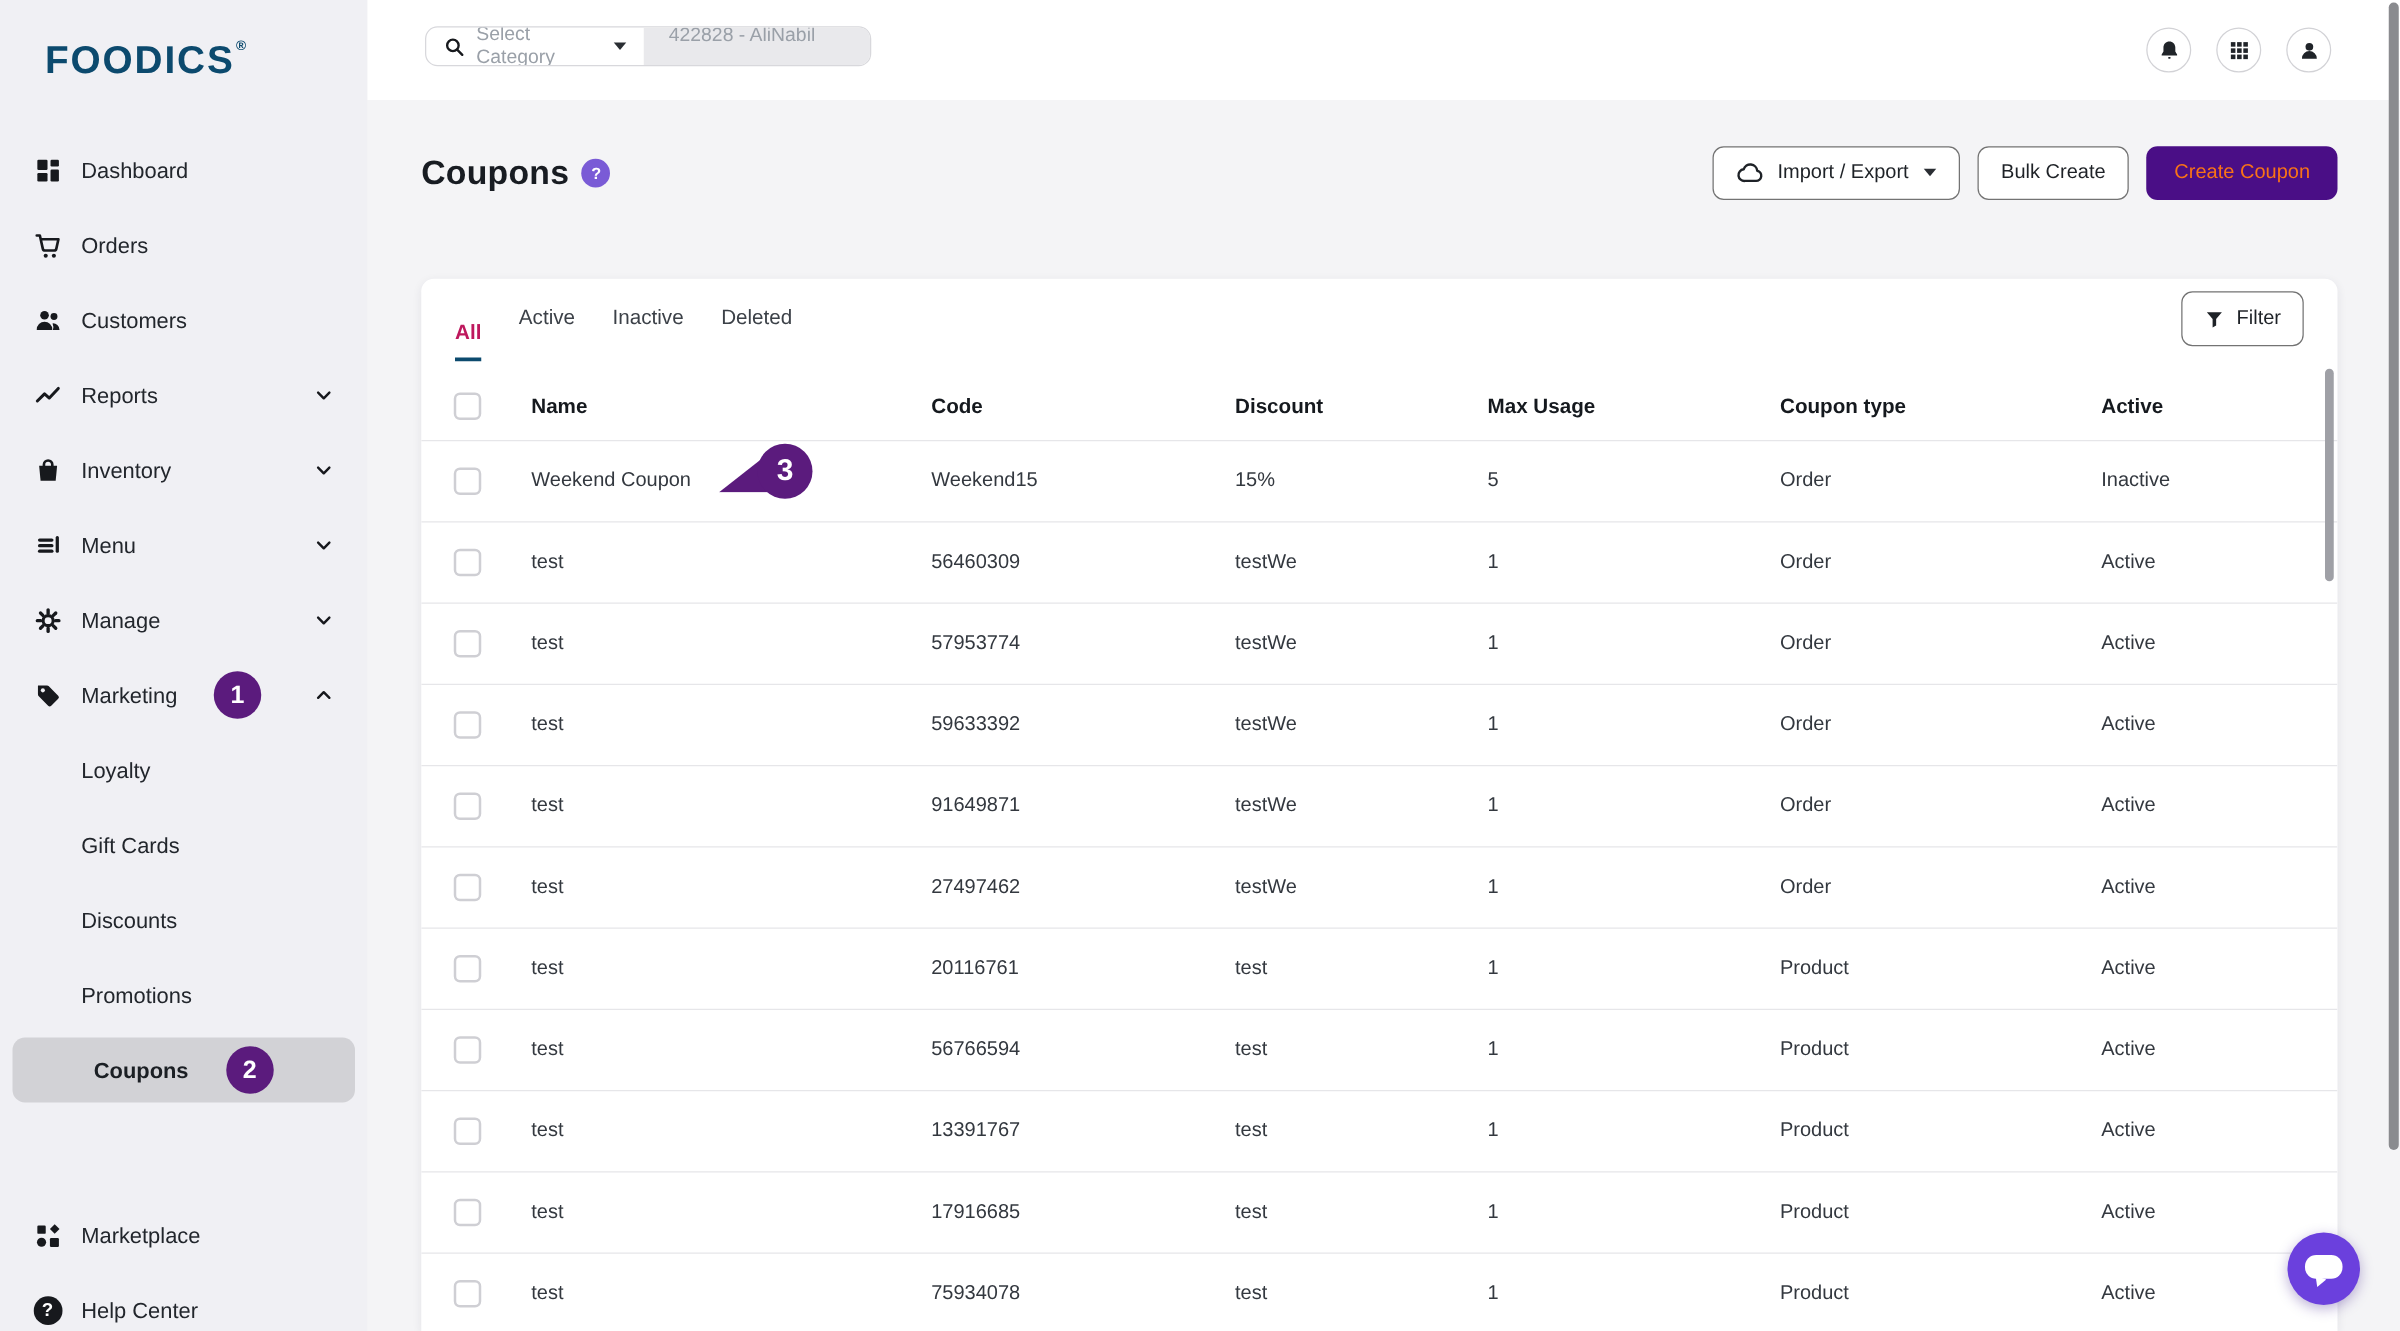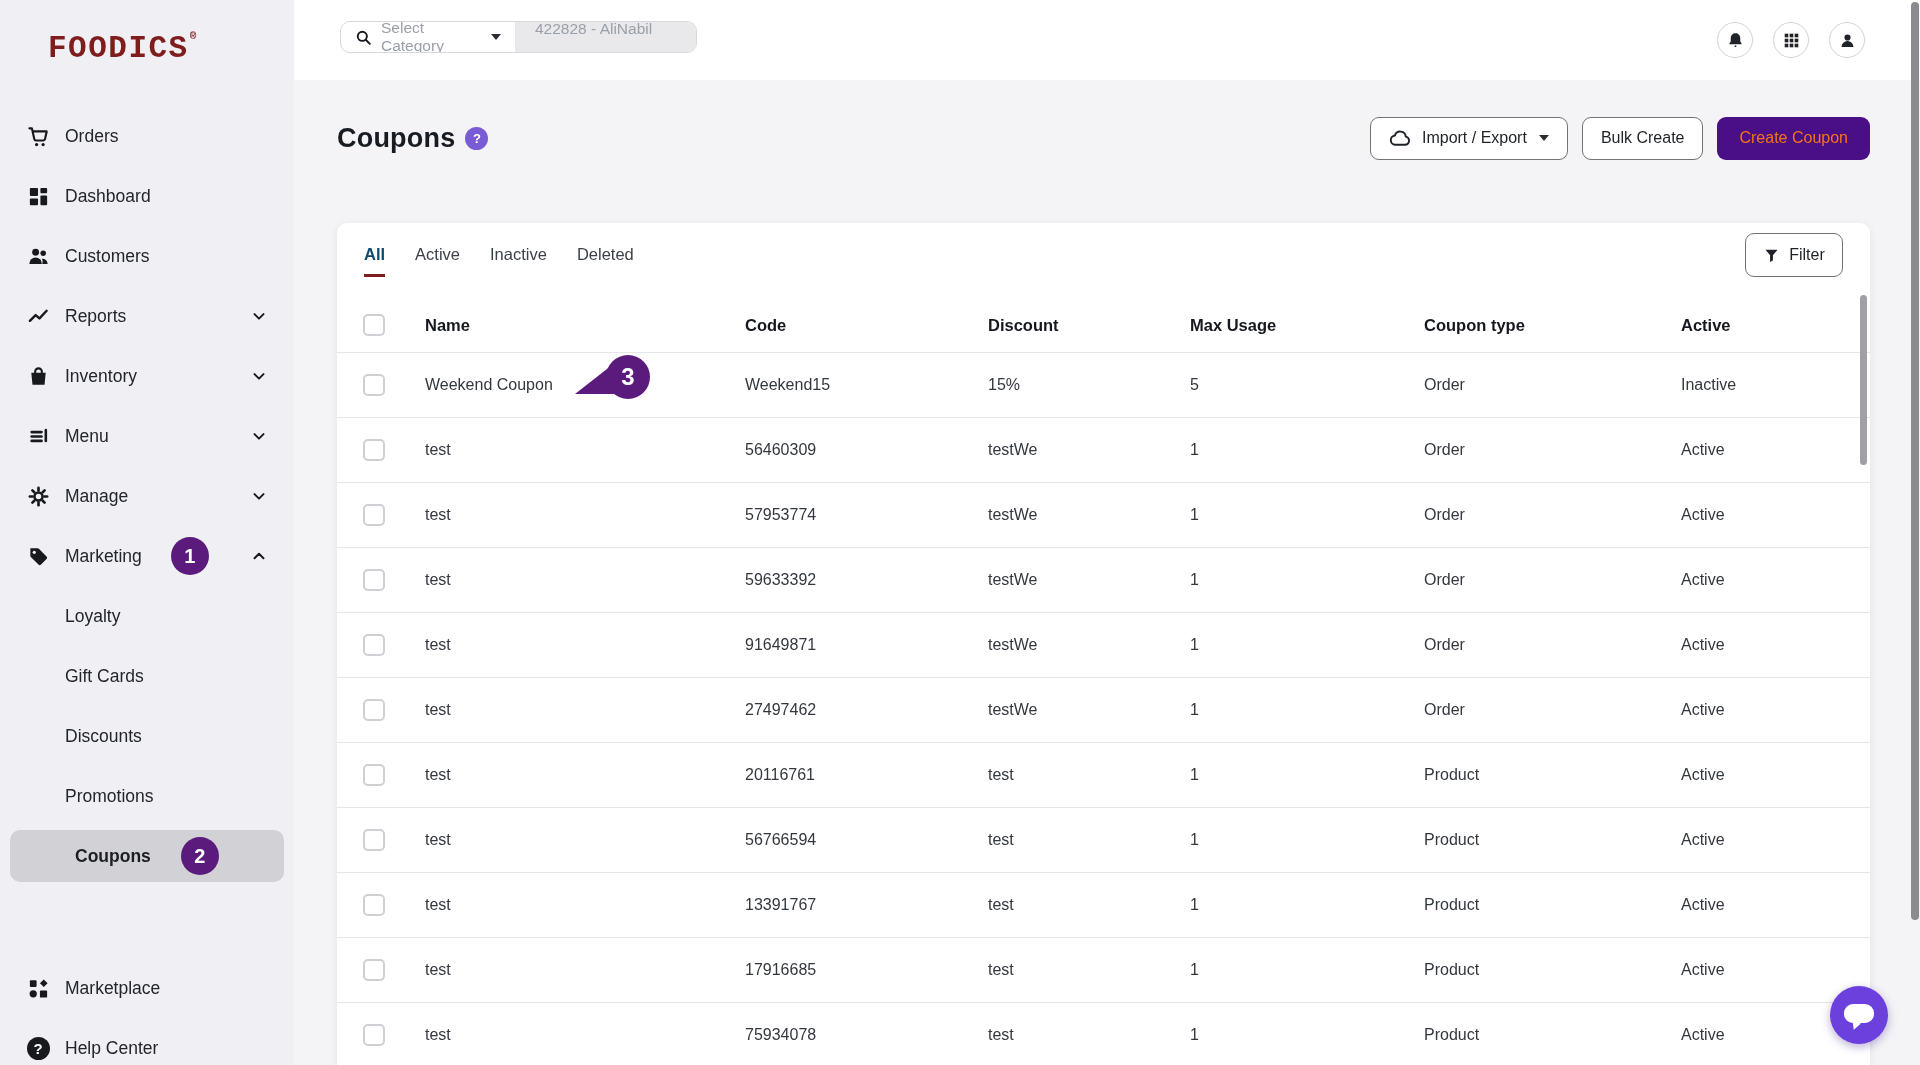--- a/index.html
+++ b/index.html
@@ -2,22 +2,22 @@
 <html><head>
 <meta charset="utf-8">
 <style>
   * { margin:0; padding:0; box-sizing:border-box; }
   html,body { width:1920px; height:1065px; overflow:hidden;
     font-family:"Liberation Sans", sans-serif; background:#f4f4f6; color:#24292f; }
   .app { position:relative; width:1920px; height:1065px; display:flex; }
 
   
   .sidebar { position:relative; width:294px; height:1065px; background:#f0f0f4; flex:0 0 294px; }
-  .logo { position:absolute; left:48px; top:30px; font-size:31px; font-weight:800;
-    letter-spacing:1.5px; color:#7f1d1d;font-family:Liberation Mono, monospace; }
+  .logo { position:absolute; left:36px; top:30px; font-size:31px; font-weight:800;
+    letter-spacing:1.5px; color:#0c4a6e; }
   .logo sup { font-size:11px; font-weight:700; vertical-align:18px; margin-left:1px; }
   .nav { position:absolute; top:106px; left:0; width:294px; }
   .s-item { height:60px; display:flex; align-items:center; padding:0 26px; cursor:pointer; }
   .s-icon { width:24px; height:24px; color:#17191d; display:flex; align-items:center; justify-content:center; }
   .s-icon svg { width:23px; height:23px; }
   .s-label { margin-left:15px; font-size:17.5px; font-weight:500; color:#22262c; }
   .sub .s-label { margin-left:39px; }
   .chevron { margin-left:auto; width:18px; height:18px; color:#17191d; }
   .chevron svg { width:18px; height:18px; }
   .step-badge { width:38px; height:38px; border-radius:50%; background:#5b1b7d; color:#fff;
@@ -62,21 +62,21 @@
     font-size:16px; cursor:pointer; background:#fff; border:1px solid #737373; color:#1e2227; padding:0 18px; }
   .btn svg { width:23px; height:23px; margin-right:10px; }
   .btn .caret { margin:0 0 0 12px; }
   .btn-primary { background:#4a0e86; border:none; color:#f97316; font-weight:500; padding:0 22px; }
 
   
   .card { margin-top:63px; background:#fff; border-radius:10px 10px 0 0; height:842px;
     box-shadow:0 2px 8px rgba(40,40,70,.08); position:relative; overflow:hidden; }
   .tabs-row { height:75px; padding:22px 27px 0 27px; display:flex; gap:30px; position:relative; }
   .tab { font-size:16.5px; color:#3c4148; padding-bottom:10px; align-self:flex-start; cursor:pointer; }
-  .tab.active { font-weight:700; color:#0c4a6e; border-bottom:3px solid #7f1d1d; }
+  .tab.active { font-weight:700; color:#be185d; border-bottom:3px solid #0c4a6e;margin-top:12px; }
   .filter-btn { position:absolute; right:27px; top:10px; width:98px; height:44px; }
   .filter-btn svg { width:17px; height:17px; margin-right:9px; }
 
   .thead, .trow { display:grid; grid-template-columns:62px 320px 243px 202px 234px 257px auto;
     align-items:center; padding-left:26px; border-bottom:1px solid #e6e6e9; }
   .thead { height:55px; font-weight:700; font-size:16.5px; color:#15191e; }
   .trow { height:65px; font-size:16px; color:#33383f; cursor:pointer; }
   .cb { width:22px; height:22px; border:2px solid #cfcfd4; border-radius:5px; background:#fff; cursor:pointer; }
 
   .inner-scroll-thumb { position:absolute; right:3px; top:72px; width:7px; height:170px;
@@ -105,38 +105,38 @@
 <body>
 
 <div class="app">
 
   <aside class="sidebar">
     <div class="logo"><span>FOODICS</span><sup>®</sup></div>
 
     <nav class="nav">
       <div class="s-item">
         <span class="s-icon">
-          <svg viewBox="0 0 24 24">
-              <path d="M2.5 3.5h2.6l2.5 11.2a1.8 1.8 0 0 0 1.8 1.4h7.6a1.8 1.8 0 0 0 1.8-1.4l1.8-8H6" fill="none" stroke="currentColor" stroke-width="2.2" stroke-linecap="round" stroke-linejoin="round"></path>
-              <circle cx="10" cy="20.4" r="1.7" fill="currentColor"></circle>
-              <circle cx="16.8" cy="20.4" r="1.7" fill="currentColor"></circle>
-            </svg>
-        </span>
-        <span class="s-label">Orders</span>
-      </div>
-      <div class="s-item">
-        <span class="s-icon">
           <svg viewBox="0 0 24 24" fill="currentColor">
               <rect x="3" y="3" width="8.5" height="8.5" rx="1"></rect>
               <rect x="14" y="3" width="7" height="5.5" rx="1"></rect>
               <rect x="3" y="14" width="8.5" height="7" rx="1"></rect>
               <rect x="14" y="11" width="7" height="10" rx="1"></rect>
             </svg>
         </span>
         <span class="s-label">Dashboard</span>
+      </div>
+      <div class="s-item">
+        <span class="s-icon">
+          <svg viewBox="0 0 24 24">
+              <path d="M2.5 3.5h2.6l2.5 11.2a1.8 1.8 0 0 0 1.8 1.4h7.6a1.8 1.8 0 0 0 1.8-1.4l1.8-8H6" fill="none" stroke="currentColor" stroke-width="2.2" stroke-linecap="round" stroke-linejoin="round"></path>
+              <circle cx="10" cy="20.4" r="1.7" fill="currentColor"></circle>
+              <circle cx="16.8" cy="20.4" r="1.7" fill="currentColor"></circle>
+            </svg>
+        </span>
+        <span class="s-label">Orders</span>
       </div>
       <div class="s-item">
         <span class="s-icon">
           <svg viewBox="0 0 24 24" fill="currentColor">
               <circle cx="9" cy="7.5" r="3.6"></circle>
               <path d="M2.5 19.5a6.5 6.5 0 0 1 13 0v.4h-13v-.4z"></path>
               <circle cx="16.9" cy="8.6" r="2.9"></circle>
               <path d="M16 19.9h5.5v-.3a5.4 5.4 0 0 0-5.8-5.3 8 8 0 0 1 .3 5.6z"></path>
             </svg>
         </span>

